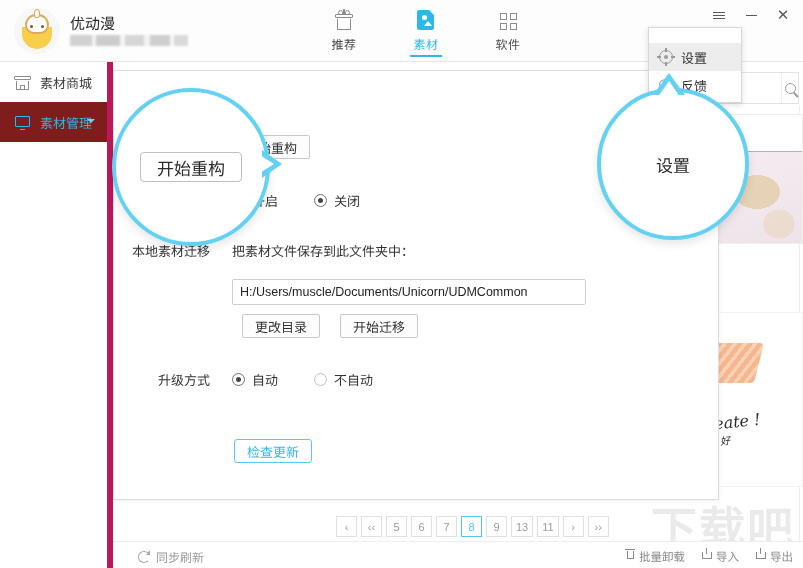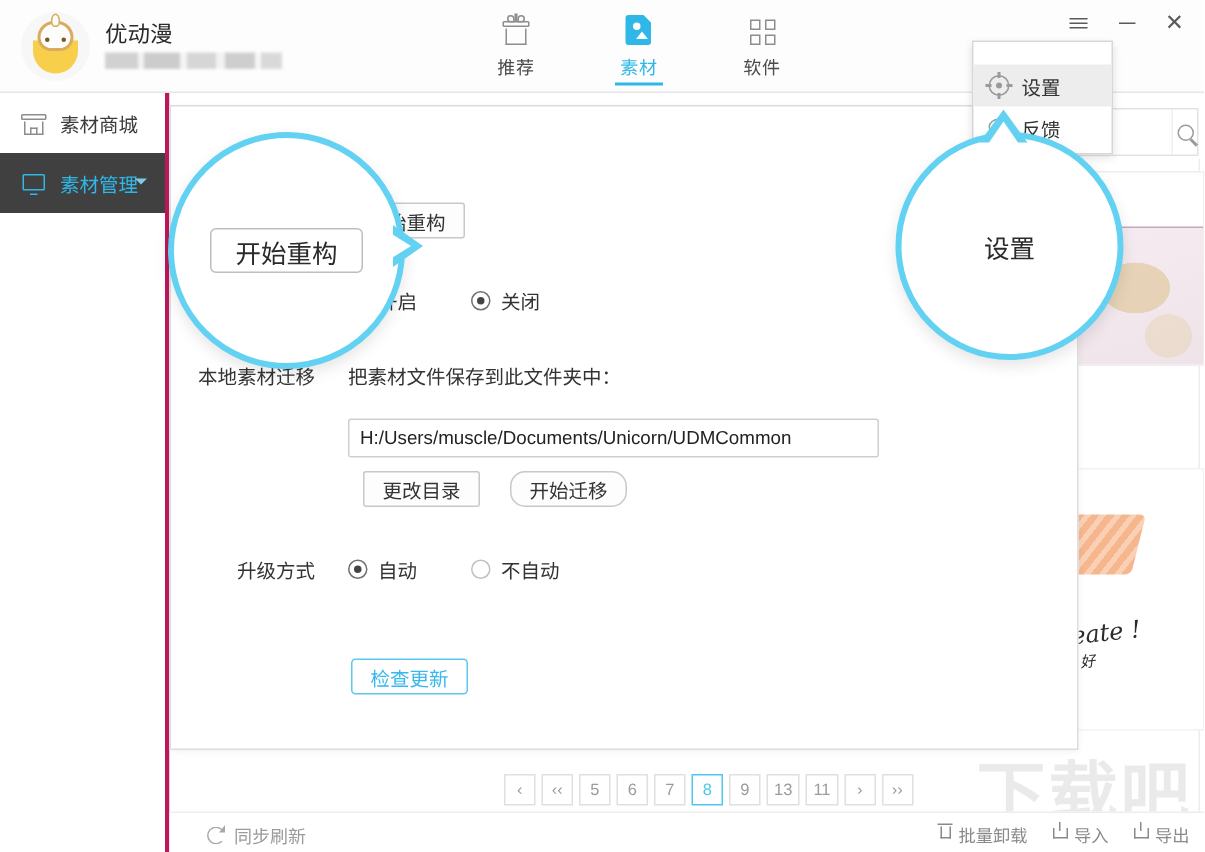--- a/index.html
+++ b/index.html
@@ -218,28 +218,28 @@
       radial-gradient(circle 1px at 1px 1px, #9a9a9a 99%, transparent 100%),
       radial-gradient(circle 1px at 4px 1px, #9a9a9a 99%, transparent 100%),
       radial-gradient(circle 1px at 7px 1px, #9a9a9a 99%, transparent 100%);
   }
 
   
   .sidebar {
     position: absolute; left: 0; top: 62px;
     width: 113px; height: 506px;
     background: #ffffff;
-    border-right: 3px solid #be185d;
+    border-right: 6px solid #be185d;
   }
   .side-item {
     height: 40px; display: flex; align-items: center;
     gap: 9px; padding-left: 14px; font-size: 13px;
     color: #3c3c3c; cursor: pointer; position: relative;
   }
-  .side-item.active { background: #404040; color: #2fb7e8; }
+  .side-item.active { background: #7f1d1d; color: #2fb7e8; }
   .side-ic { width: 17px; height: 17px; position: relative; flex: none; }
   .shop-roof {
     position: absolute; left: 0; top: 2px; width: 17px; height: 4px;
     border: 1px solid #8d8d8d; border-radius: 1px;
   }
   .shop-body {
     position: absolute; left: 2px; top: 7px; width: 13px; height: 9px;
     border: 1px solid #8d8d8d; border-top: none;
   }
   .shop-door {
@@ -674,21 +674,21 @@
     </div>
 
     <div class="form-row" style="left:0; top:208px;">
       <div class="form-label"></div>
       <input class="path-input" type="text" value="H:/Users/muscle/Documents/Unicorn/UDMCommon" style="">
     </div>
 
     <div class="form-row" style="left:0; top:243px; gap:10px;">
       <div class="form-label"></div>
       <button class="btn">更改目录</button>
-      <button class="btn" style="margin-left:10px;border-radius:10px;">开始迁移</button>
+      <button class="btn" style="margin-left:10px;">开始迁移</button>
     </div>
 
     <div class="form-row" style="left:0; top:299px;">
       <div class="form-label">升级方式</div>
       <div class="radio-group">
         <div class="radio checked">
           <span class="dot"></span>
           <span>自动</span>
         </div>
         <div class="radio">

